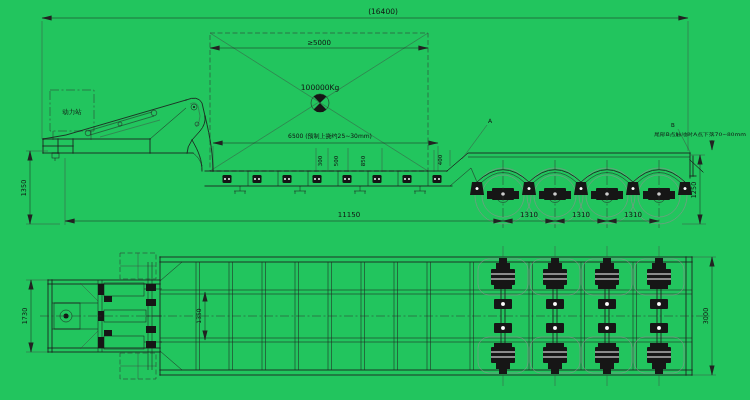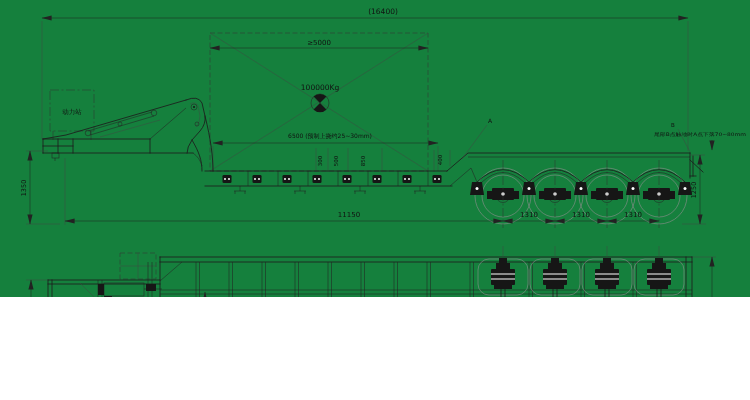--- a/index.html
+++ b/index.html
@@ -1,16 +1,16 @@
 <!DOCTYPE html>
 <html><head>
 <meta charset="utf-8">
 <style>
   html,body{margin:0;padding:0;background:#ffffff;}
-  .stage{width:750px;height:297px;position:relative;background:#15803d;overflow:hidden;}
+  .stage{width:750px;height:400px;position:relative;background:#22c55e;overflow:hidden;}
   svg{display:block;}
   svg text{fill:#111;font-family:"DejaVu Sans","Liberation Sans",sans-serif;}
   .ln{stroke:#1c1c1c;stroke-width:.85;fill:none;stroke-linecap:square;}
   .ln2{stroke:#222;stroke-width:.55;fill:none;}
   .thin{stroke:#444;stroke-width:.45;fill:none;}
   .w1{stroke:#8f8f8f;stroke-width:.6;fill:none;}
   .dk{fill:#161616;stroke:none;}
   .wt{stroke:#fff;stroke-width:1;fill:none;}
   .dim{stroke:#222;stroke-width:.5;fill:none;}
   .dsh{stroke:#333;stroke-width:.55;fill:none;stroke-dasharray:5 2.5;}

